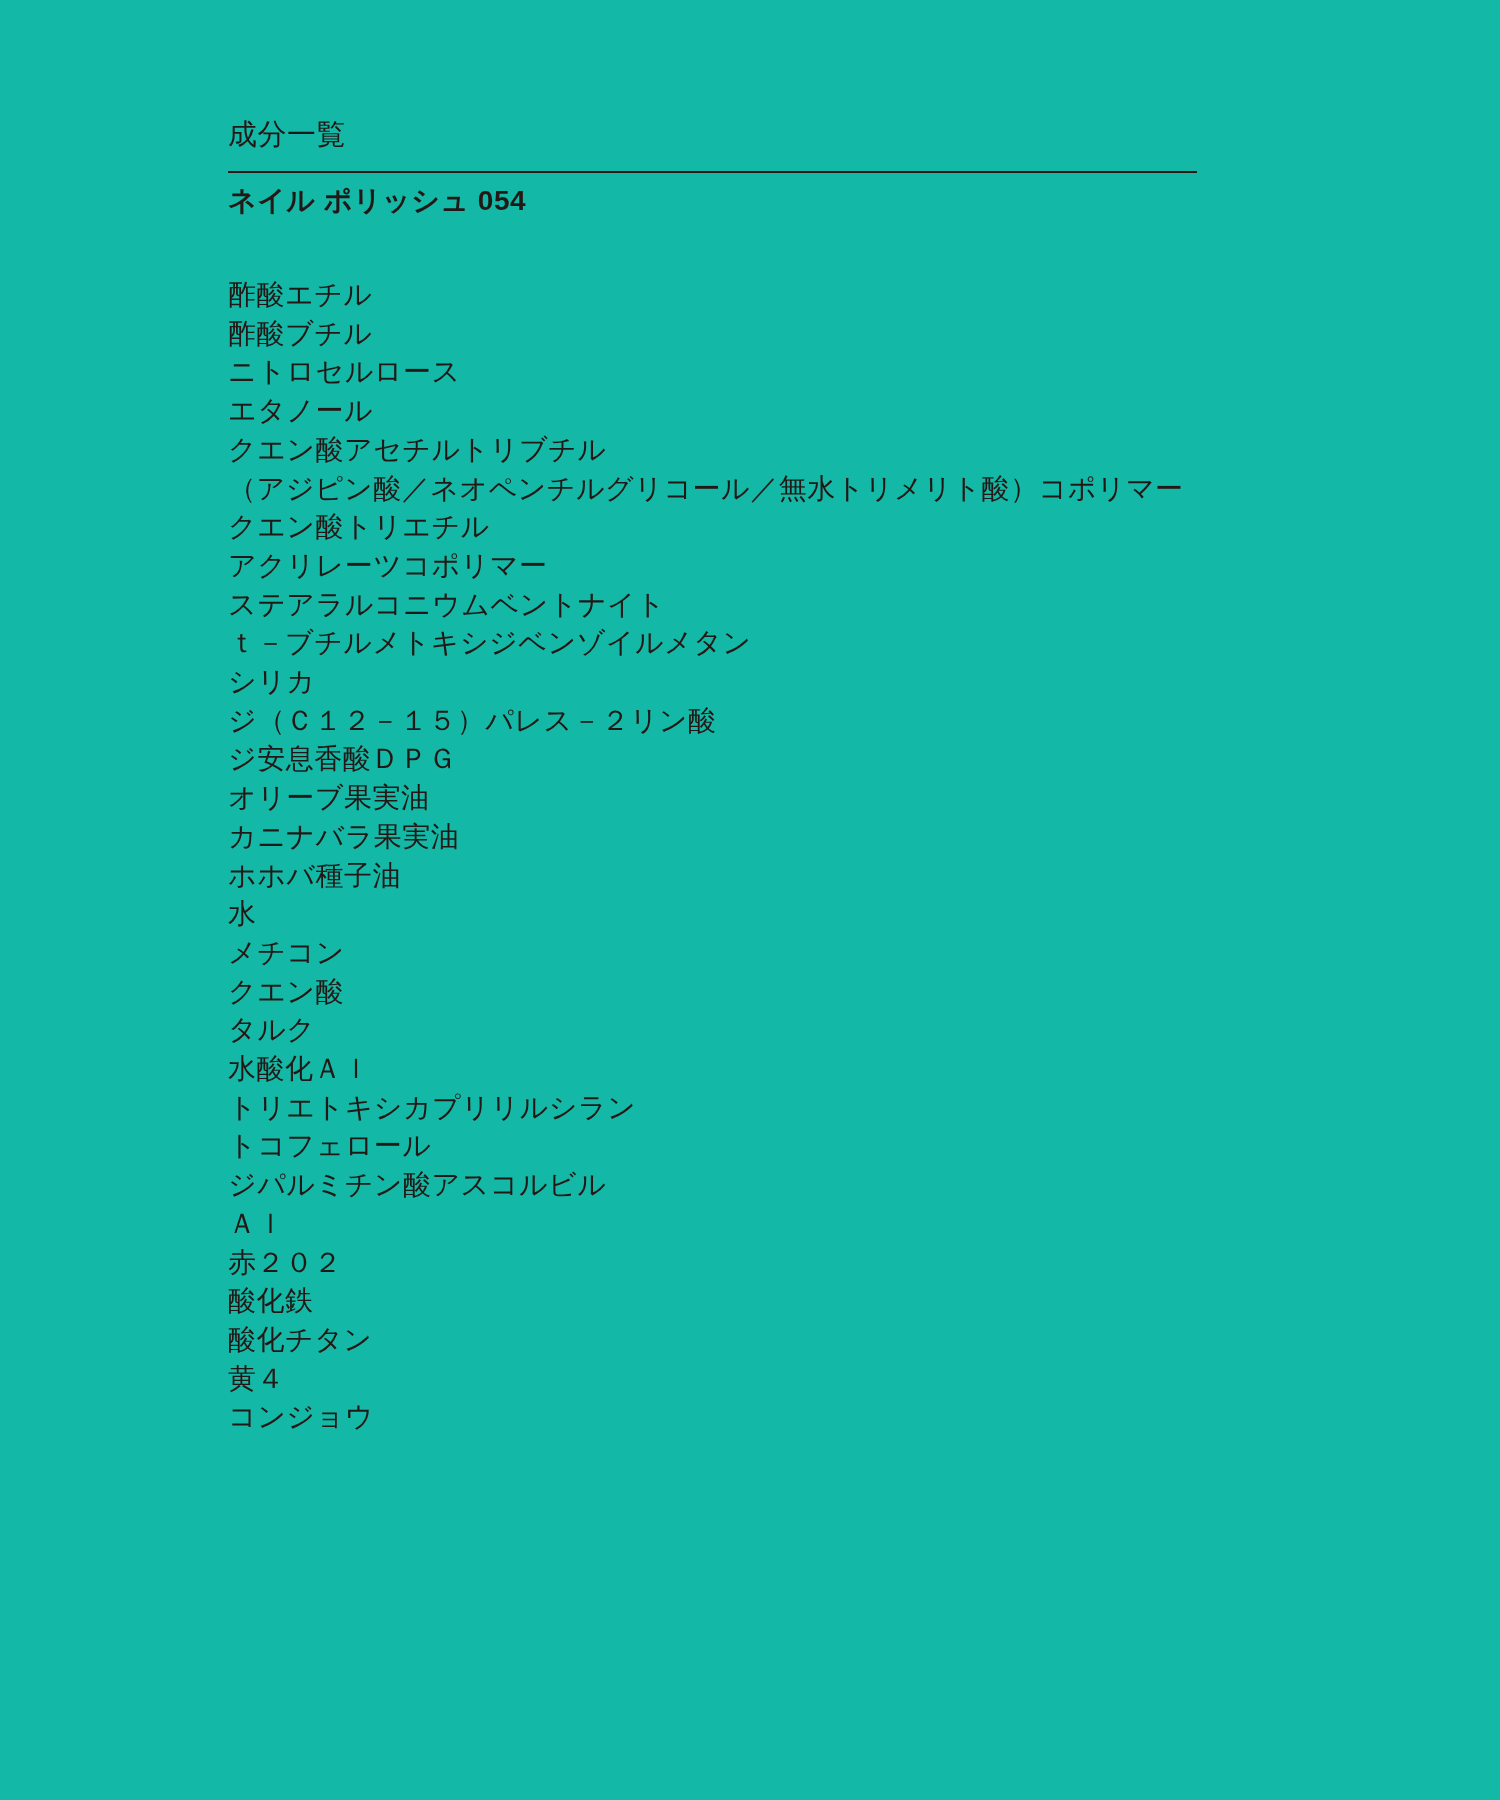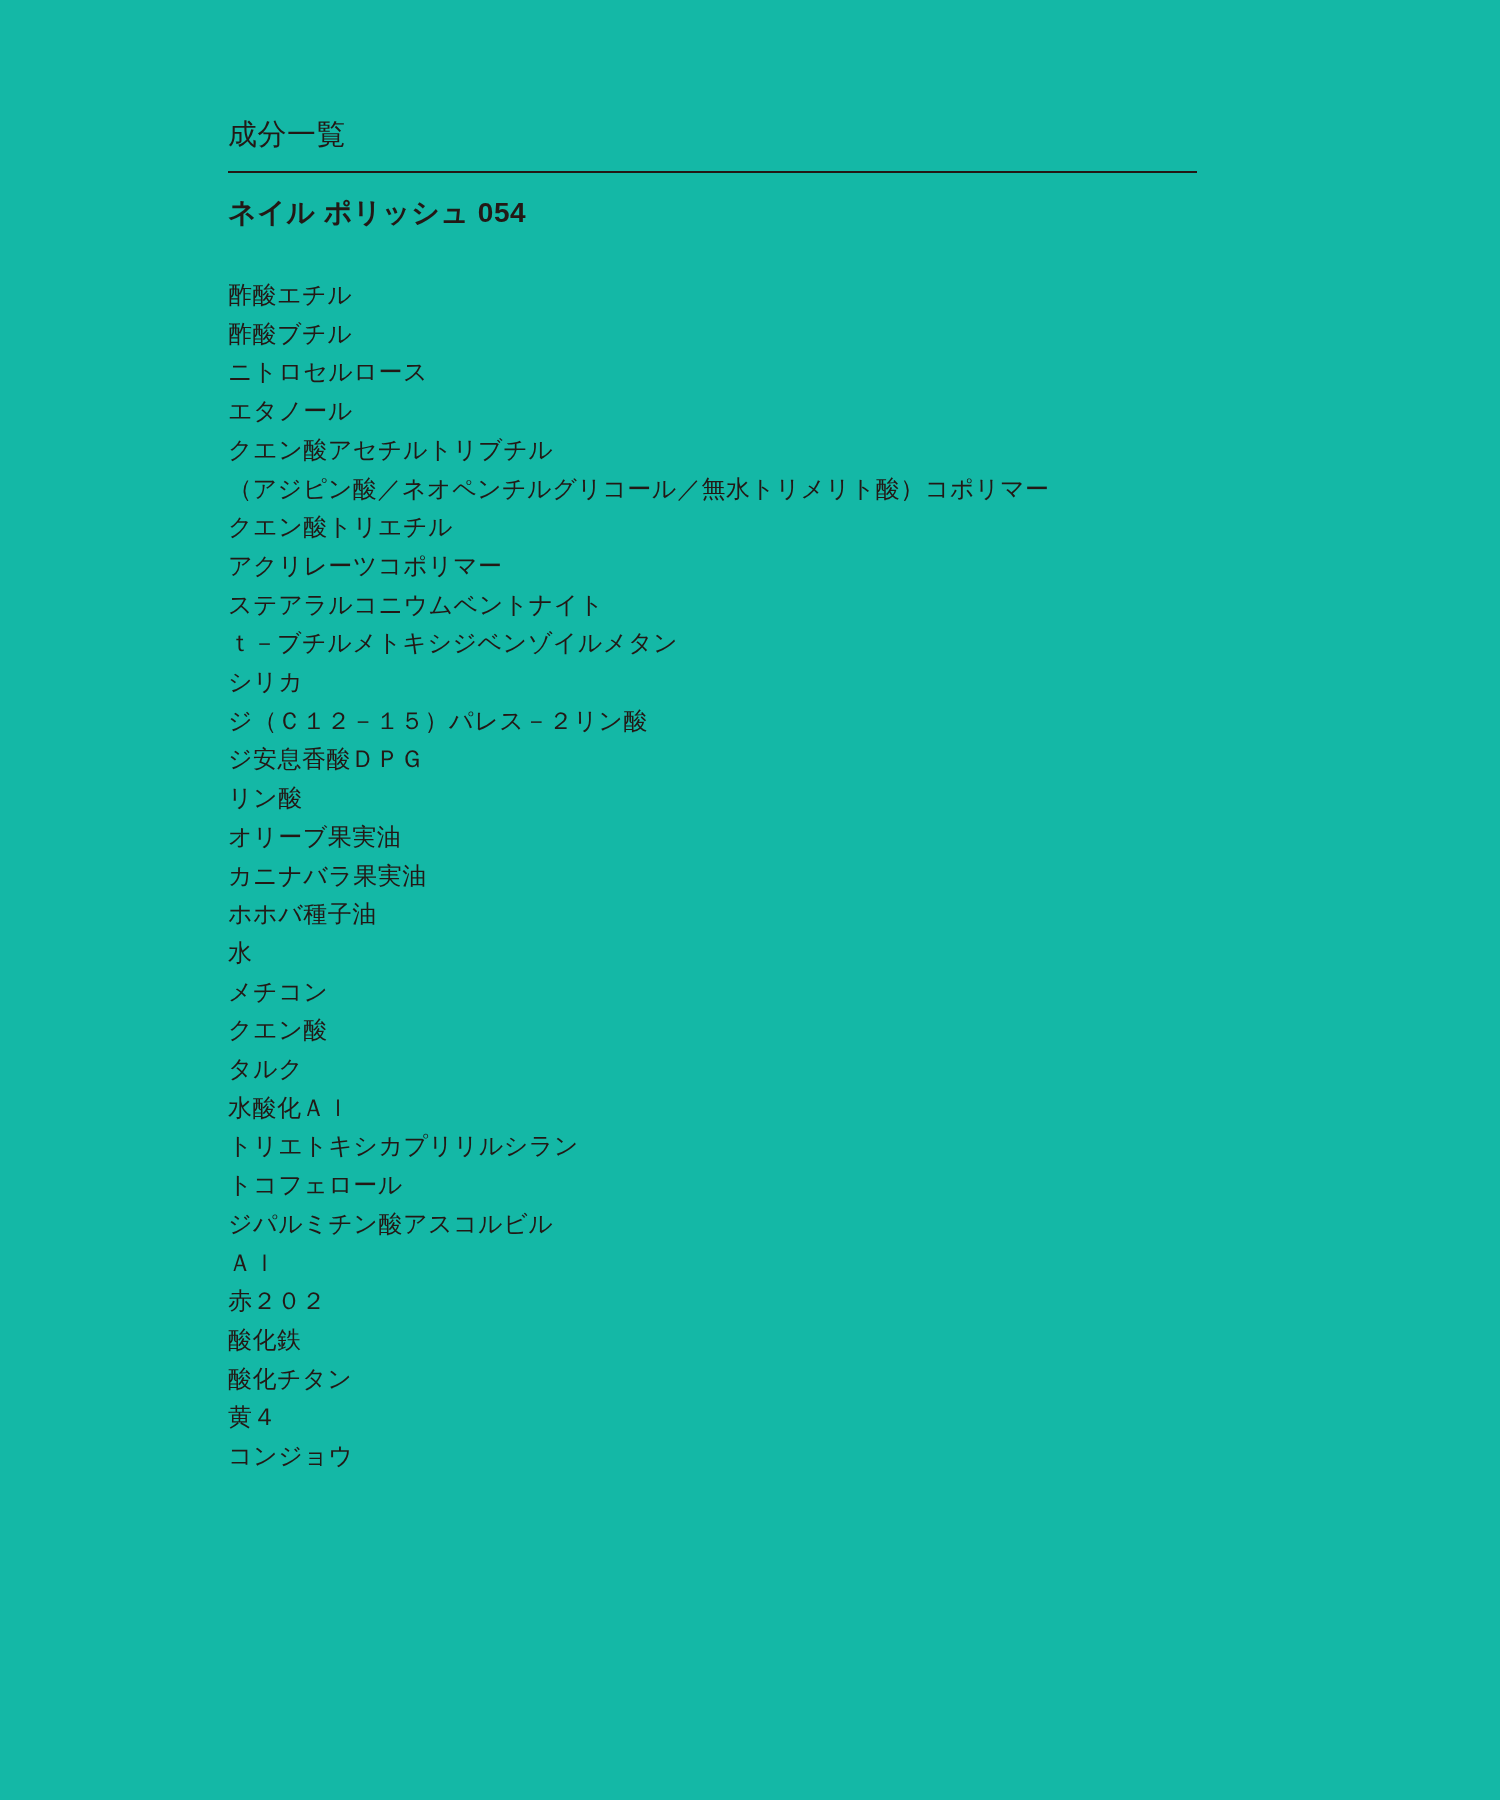--- a/index.html
+++ b/index.html
@@ -31,35 +31,35 @@
     position: absolute;
     left: 228px;
     top: 171px;
     width: 969px;
     height: 2px;
     background: #231815;
   }
   .product-name {
     position: absolute;
     left: 228px;
-    top: 196px;
+    top: 184px;
     font-size: 28px;
     font-weight: 700;
     line-height: 34px;
     letter-spacing: 0.5px;
     white-space: nowrap;
   }
   .ingredient-list {
     position: absolute;
     left: 228px;
     top: 276px;
     width: 1250px;
   }
   .ingredient {
-    font-size: 24px;
+    font-size: 28px;
     font-weight: 400;
     line-height: 38.7px;
     letter-spacing: 0.5px;
     white-space: nowrap;
   }
 </style>
 </head>
 <body>
 
 <div class="page">
@@ -76,21 +76,20 @@
       <div class="ingredient">エタノール</div>
       <div class="ingredient">クエン酸アセチルトリブチル</div>
       <div class="ingredient">（アジピン酸／ネオペンチルグリコール／無水トリメリト酸）コポリマー</div>
       <div class="ingredient">クエン酸トリエチル</div>
       <div class="ingredient">アクリレーツコポリマー</div>
       <div class="ingredient">ステアラルコニウムベントナイト</div>
       <div class="ingredient">ｔ－ブチルメトキシジベンゾイルメタン</div>
       <div class="ingredient">シリカ</div>
       <div class="ingredient">ジ（Ｃ１２－１５）パレス－２リン酸</div>
       <div class="ingredient">ジ安息香酸ＤＰＧ</div>
-      <div class="ingredient">リン酸</div>
       <div class="ingredient">オリーブ果実油</div>
       <div class="ingredient">カニナバラ果実油</div>
       <div class="ingredient">ホホバ種子油</div>
       <div class="ingredient">水</div>
       <div class="ingredient">メチコン</div>
       <div class="ingredient">クエン酸</div>
       <div class="ingredient">タルク</div>
       <div class="ingredient">水酸化Ａｌ</div>
       <div class="ingredient">トリエトキシカプリリルシラン</div>
       <div class="ingredient">トコフェロール</div>

